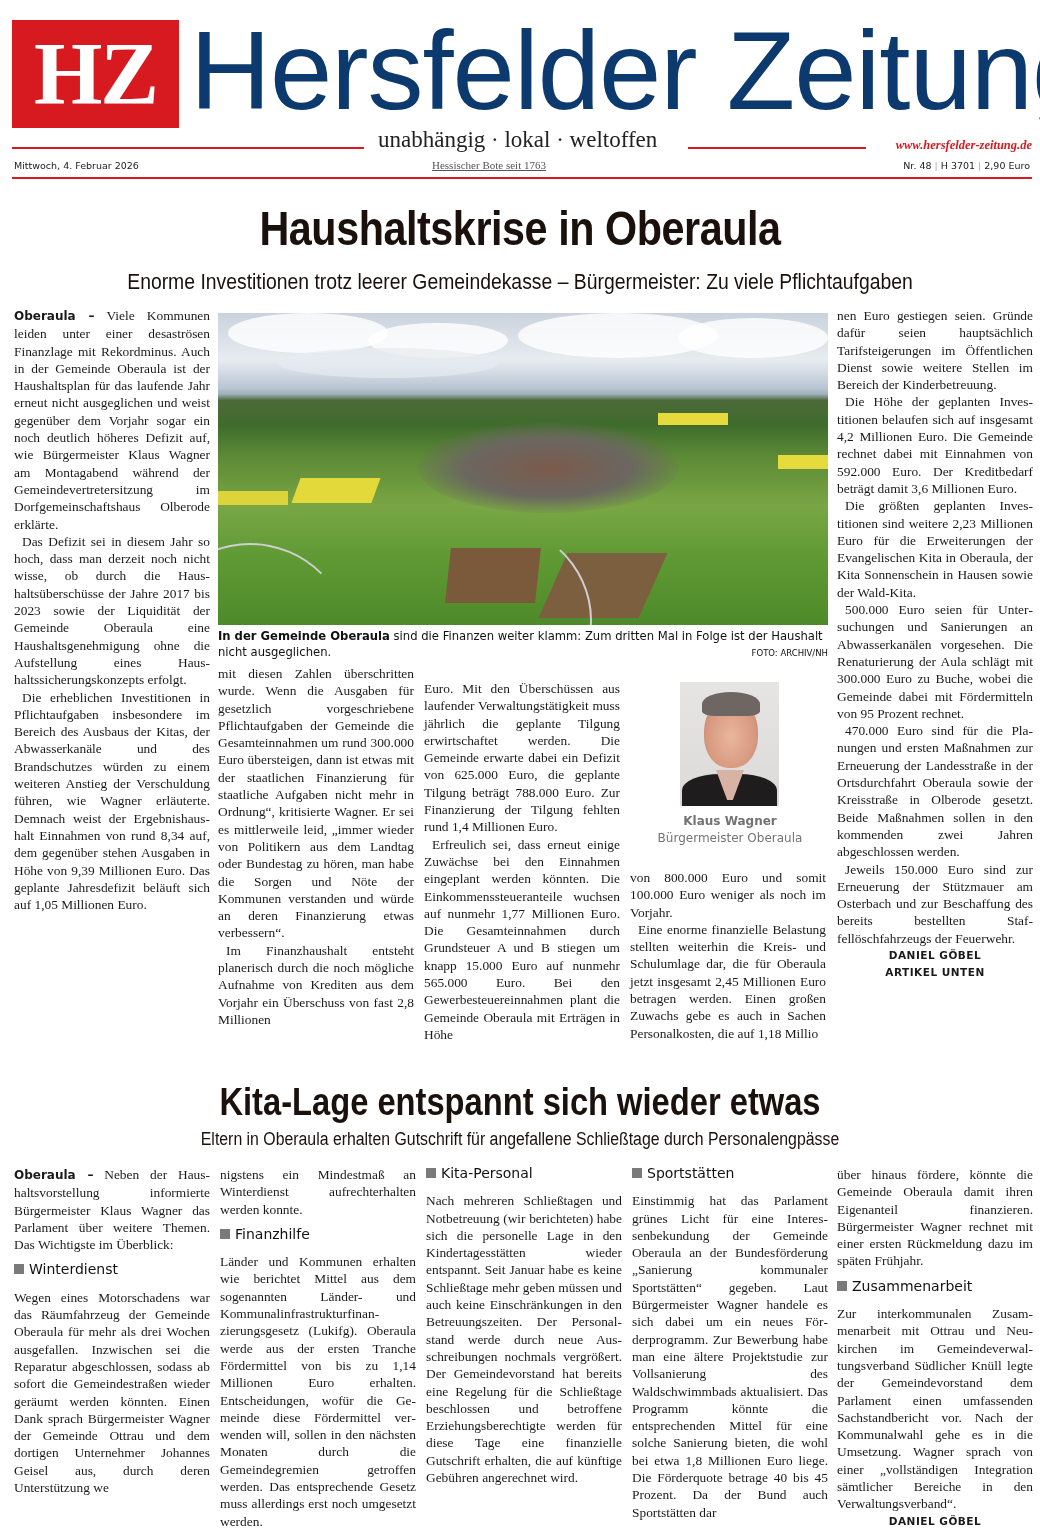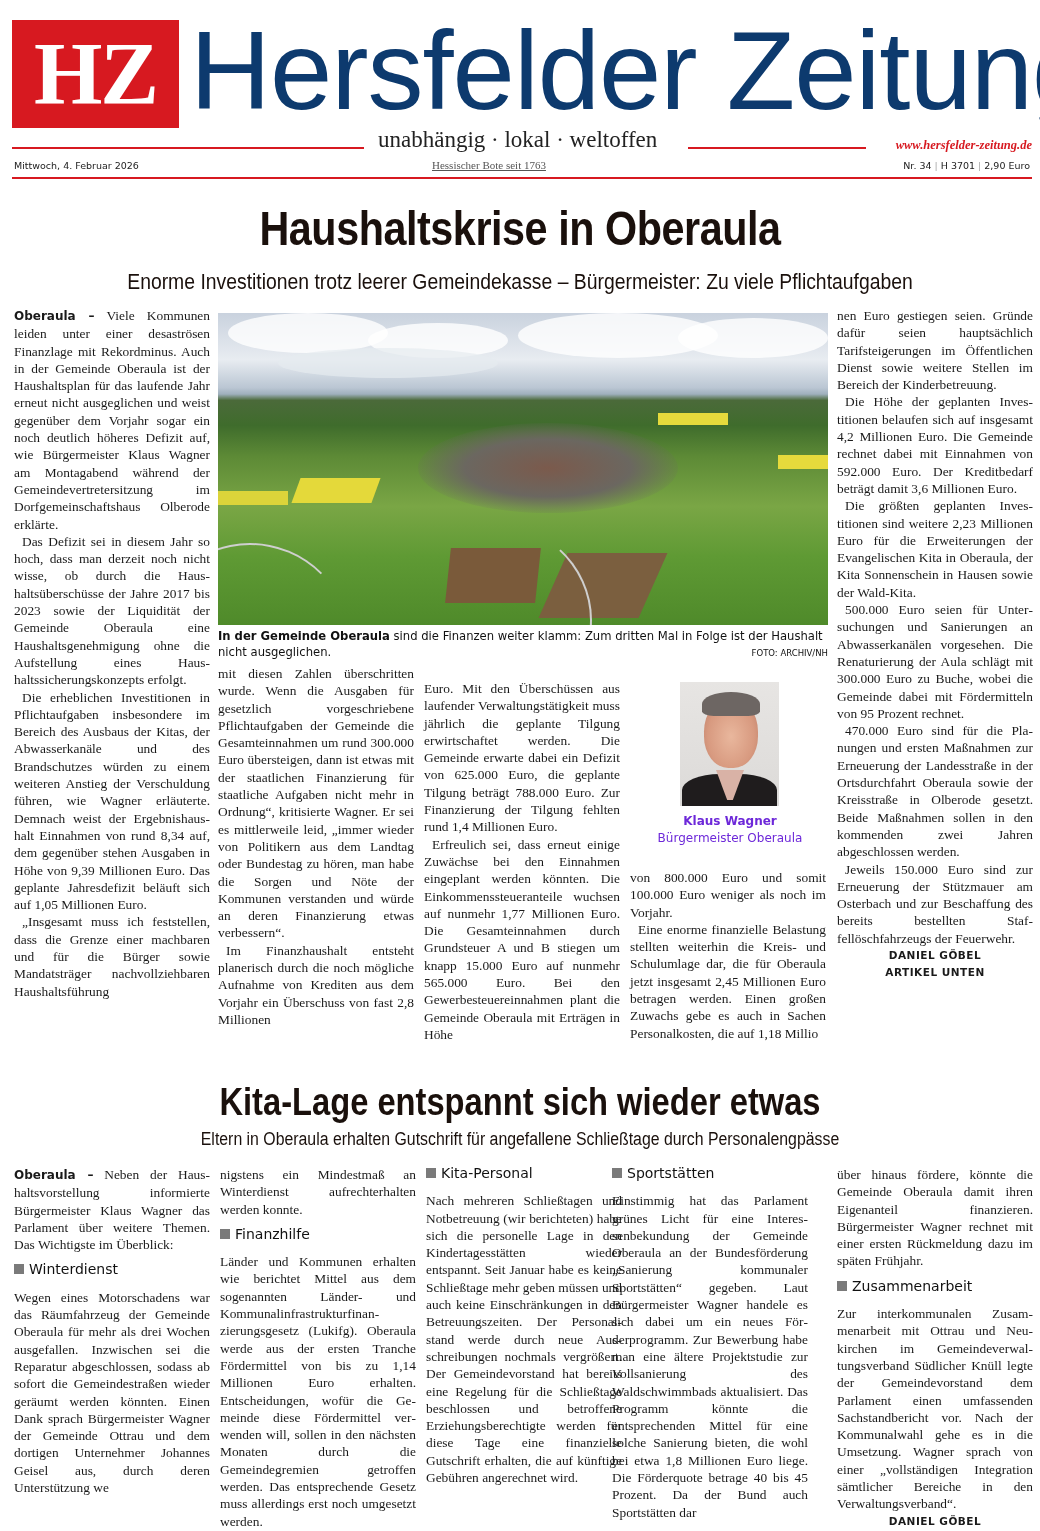--- a/index.html
+++ b/index.html
@@ -48,48 +48,47 @@
   .caption b { font-weight: bold; }
   .credit { position: absolute; right: 212px; top: 648px; font-family: "DejaVu Sans", sans-serif; font-size: 8.5px; color: #111; }
 
   
   .portrait { position: absolute; left: 680px; top: 682px; width: 99px; height: 124px; overflow: hidden;
     background: linear-gradient(180deg, #e7e5e3 0%, #dcdad8 100%); }
   .portrait .head { position: absolute; left: 24px; top: 16px; width: 54px; height: 70px; border-radius: 48% 48% 45% 45%; background: radial-gradient(ellipse at 50% 55%, #e9b79d 0%, #d89a80 60%, #b97a64 100%); }
   .portrait .hair { position: absolute; left: 22px; top: 10px; width: 58px; height: 24px; border-radius: 50% 50% 20% 20%; background: #6d6663; }
   .portrait .shirt { position: absolute; left: 2px; top: 92px; width: 95px; height: 40px; border-radius: 40% 40% 0 0; background: #1f1c1d; }
   .portrait .collar { position: absolute; left: 36px; top: 88px; width: 28px; height: 30px; background: #d9b2a6; clip-path: polygon(0 0, 100% 0, 60% 100%, 40% 100%); }
-  .pname { position: absolute; left: 630px; top: 813px; width: 200px; text-align: center; font-family: "DejaVu Sans", sans-serif; font-size: 12px; line-height: 17px; color: #6d28d9; }
+  .pname { position: absolute; left: 630px; top: 813px; width: 200px; text-align: center; font-family: "DejaVu Sans", sans-serif; font-size: 12px; line-height: 17px; color: #737373; }
 </style>
 </head>
 <body>
 
 <header class="masthead">
   <div class="logo-box">HZ</div>
   <div class="title">Hersfelder Zeitung</div>
   <div class="redline-left"></div>
   <div class="slogan">unabhängig · lokal · weltoffen</div>
   <div class="redline-mid"></div>
   <div class="url">www.hersfelder-zeitung.de</div>
   <div class="date">Mittwoch, 4. Februar 2026</div>
   <div class="since">Hessischer Bote seit 1763</div>
   <div class="issue">
-    <span>Nr. 34</span><span class="sep">|</span><span>H 3701</span><span class="sep">|</span><span>2,90 Euro</span>
+    <span>Nr. 48</span><span class="sep">|</span><span>H 3701</span><span class="sep">|</span><span>2,90 Euro</span>
   </div>
   <div class="redline-full"></div>
 </header>
 
 <h1 class="headline h1" style="margin:0;">Haushaltskrise in Oberaula</h1>
 <div class="headline sub1">Enorme Investitionen trotz leerer Gemeindekasse – Bürgermeister: Zu viele Pflichtaufgaben</div>
 
 <div class="col" style="left:14px; top:307px; width:196px;">
   <p class="first"><span class="dateline">Oberaula –</span> <span>Viele Kommunen leiden unter einer desaströsen Finanzlage mit Rekordminus. Auch in der Gemeinde Oberau­la ist der Haushaltsplan für das laufende Jahr erneut nicht aus­geglichen und weist gegenüber dem Vorjahr sogar ein noch deutlich höheres Defizit auf, wie Bürgermeister Klaus Wag­ner am Montagabend während der Gemeindevertretersitzung im Dorfgemeinschaftshaus Ol­berode erklärte.</span></p>
   <p>Das Defizit sei in diesem Jahr so hoch, dass man derzeit noch nicht wisse, ob durch die Haus­haltsüberschüsse der Jahre 2017 bis 2023 sowie der Liquidität der Gemeinde Oberaula eine Haushaltsgenehmigung ohne die Aufstellung eines Haus­haltssicherungskonzepts er­folgt.</p>
   <p>Die erheblichen Investitio­nen in Pflichtaufgaben insbe­sondere im Bereich des Aus­baus der Kitas, der Abwasserka­näle und des Brandschutzes würden zu einem weiteren An­stieg der Verschuldung führen, wie Wagner erläuterte. Dem­nach weist der Ergebnishaus­halt Einnahmen von rund 8,34 auf, dem gegenüber stehen Ausgaben in Höhe von 9,39 Mil­lionen Euro. Das geplante Jah­resdefizit beläuft sich auf 1,05 Millionen Euro.</p>
-  <p>„Insgesamt muss ich feststel­len, dass die Grenze einer machbaren und für die Bürger sowie Mandatsträger nachvoll­ziehbaren Haushaltsführung</p>
 </div>
 
 <div class="photo">
   <div class="cloud" style="left:10px;top:0px;width:160px;height:40px;"></div>
   <div class="cloud" style="left:150px;top:10px;width:140px;height:35px;"></div>
   <div class="cloud" style="left:300px;top:0px;width:200px;height:45px;"></div>
   <div class="cloud" style="left:460px;top:5px;width:150px;height:40px;"></div>
   <div class="cloud" style="left:60px;top:35px;width:220px;height:30px;background:rgba(230,235,240,0.7);"></div>
   <div class="village"></div>
   <div class="field" style="left:78px;top:165px;width:80px;height:25px;background:#e4d93a;transform:skewX(-20deg);"></div>
@@ -154,21 +153,21 @@
   <p class="first">nigstens ein Mindestmaß an Winterdienst aufrechterhalten werden konnte.</p>
   <div class="sechead"><span class="sq"></span><span>Finanzhilfe</span></div>
   <p class="first">Länder und Kommunen erhal­ten wie berichtet Mittel aus dem sogenannten Länder- und Kommunalinfrastrukturfinan­zierungsgesetz (Lukifg). Oberaula werde aus der ersten Tranche Fördermittel von bis zu 1,14 Millionen Euro erhalten. Entscheidungen, wofür die Ge­meinde diese Fördermittel ver­wenden will, sollen in den nächsten Monaten durch die Gemeindegremien getroffen werden. Das entsprechende Ge­setz muss allerdings erst noch umgesetzt werden.</p>
 </div>
 
 <div class="col" style="left:426px; top:1160px; width:196px;">
   <div class="sechead" style="margin-top:5px;"><span class="sq"></span><span>Kita-Personal</span></div>
   <p class="first">Nach mehreren Schließtagen und Notbetreuung (wir berich­teten) habe sich die personelle Lage in den Kindertagesstätten wieder entspannt. Seit Januar habe es keine Schließtage mehr geben müssen und auch keine Einschränkungen in den Be­treuungszeiten. Der Personal­stand werde durch neue Aus­schreibungen nochmals ver­größert. Der Gemeindevor­stand hat bereits eine Regelung für die Schließtage beschlossen und betroffene Erziehungsbe­rechtigte werden für diese Tage eine finanzielle Gutschrift er­halten, die auf künftige Gebüh­ren angerechnet wird.</p>
 </div>
 
-<div class="col" style="left:612px; top:1160px; width:196px;">
+<div class="col" style="left:632px; top:1160px; width:196px;">
   <div class="sechead" style="margin-top:5px;"><span class="sq"></span><span>Sportstätten</span></div>
   <p class="first">Einstimmig hat das Parlament grünes Licht für eine Interes­senbekundung der Gemeinde Oberaula an der Bundesförde­rung „Sanierung kommunaler Sportstätten“ gegeben. Laut Bürgermeister Wagner handele es sich dabei um ein neues För­derprogramm. Zur Bewerbung habe man eine ältere Projekt­studie zur Vollsanierung des Waldschwimmbads aktuali­siert. Das Programm könnte die entsprechenden Mittel für eine solche Sanierung bieten, die wohl bei etwa 1,8 Millionen Eu­ro liege. Die Förderquote betra­ge 40 bis 45 Prozent. Da der Bund auch Sportstätten dar­</p>
 </div>
 
 <div class="col" style="left:837px; top:1166px; width:196px;">
   <p class="first">über hinaus fördere, könnte die Gemeinde Oberaula damit ihren Eigenanteil finanzieren. Bürgermeister Wagner rechnet mit einer ersten Rückmeldung dazu im späten Frühjahr.</p>
   <div class="sechead"><span class="sq"></span><span>Zusammenarbeit</span></div>
   <p class="first">Zur interkommunalen Zusam­menarbeit mit Ottrau und Neu­kirchen im Gemeindeverwal­tungsverband Südlicher Knüll legte der Gemeindevorstand dem Parlament einen umfas­senden Sachstandbericht vor. Nach der Kommunalwahl gehe es in die Umsetzung. Wagner sprach von einer „vollständi­gen Integration sämtlicher Be­reiche in den Verwaltungsver­band“.</p>
   <div class="author">DANIEL GÖBEL</div>
 </div>

